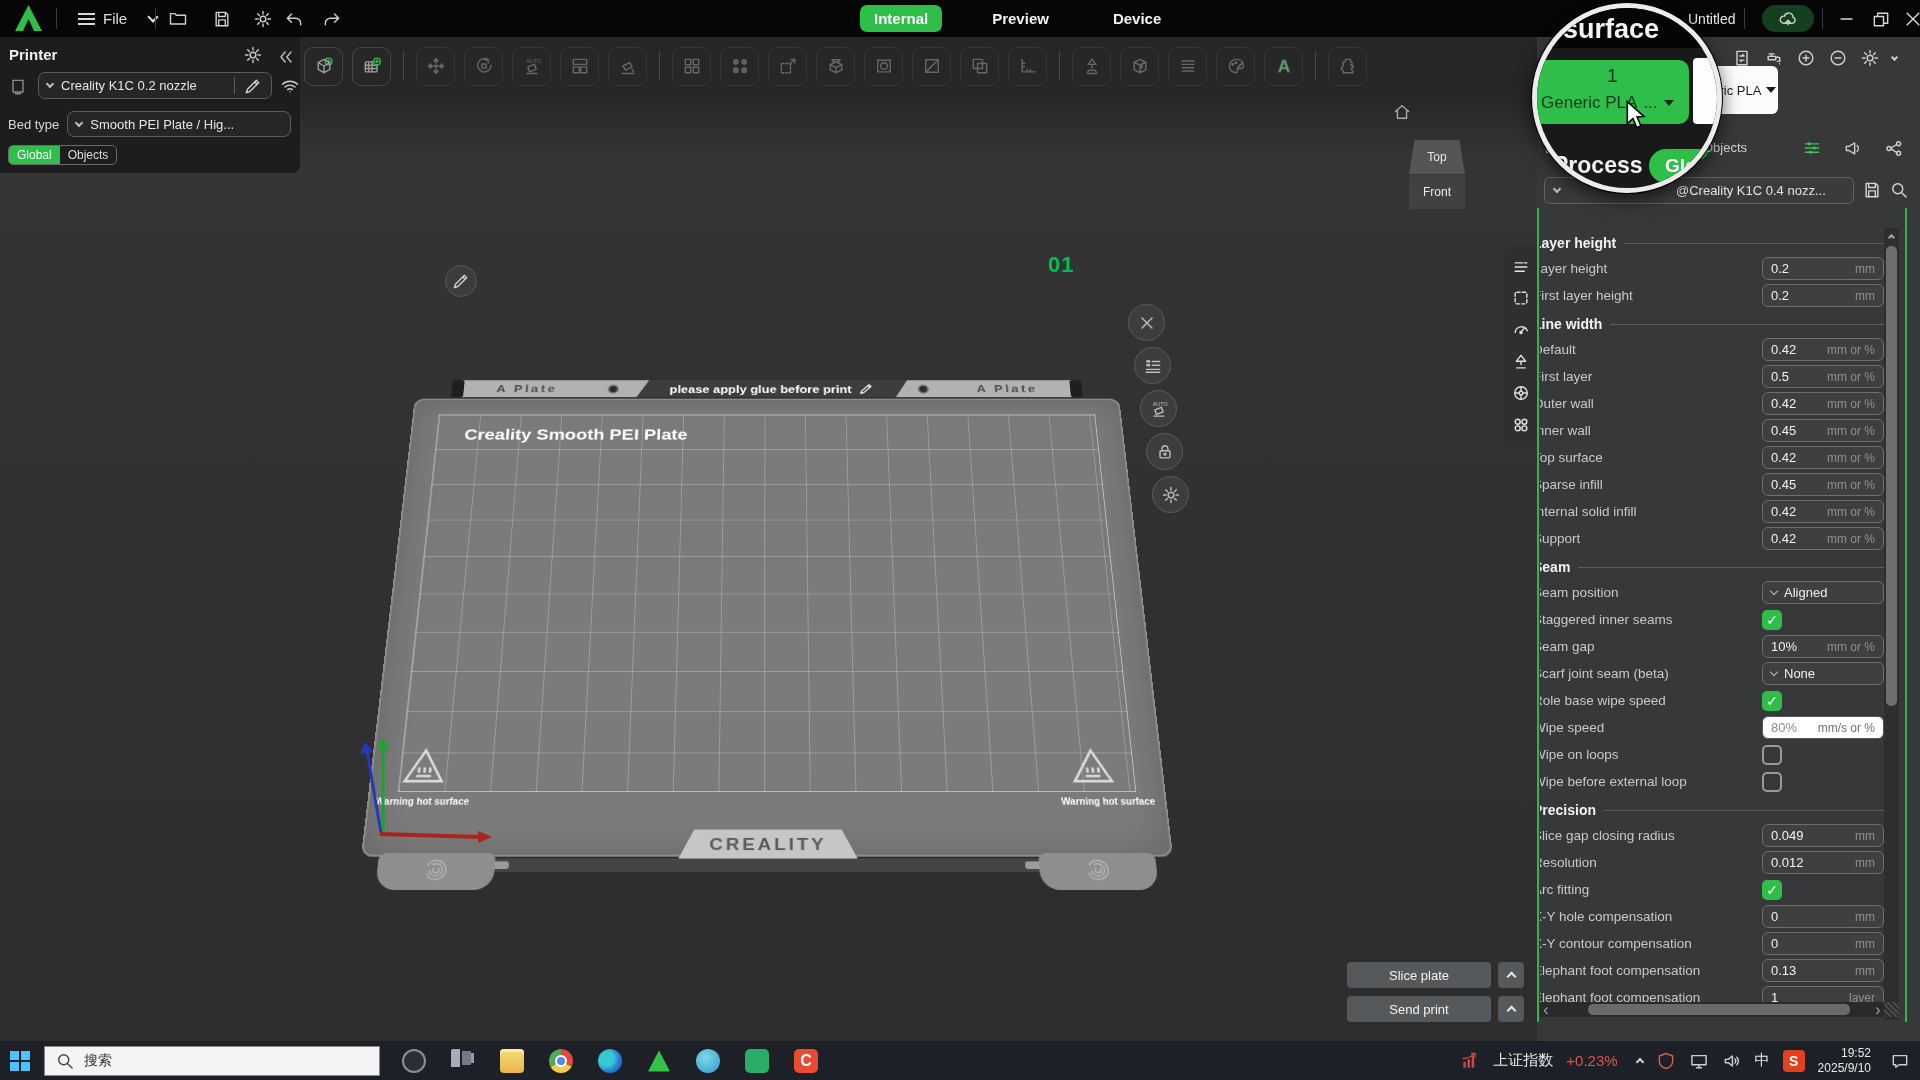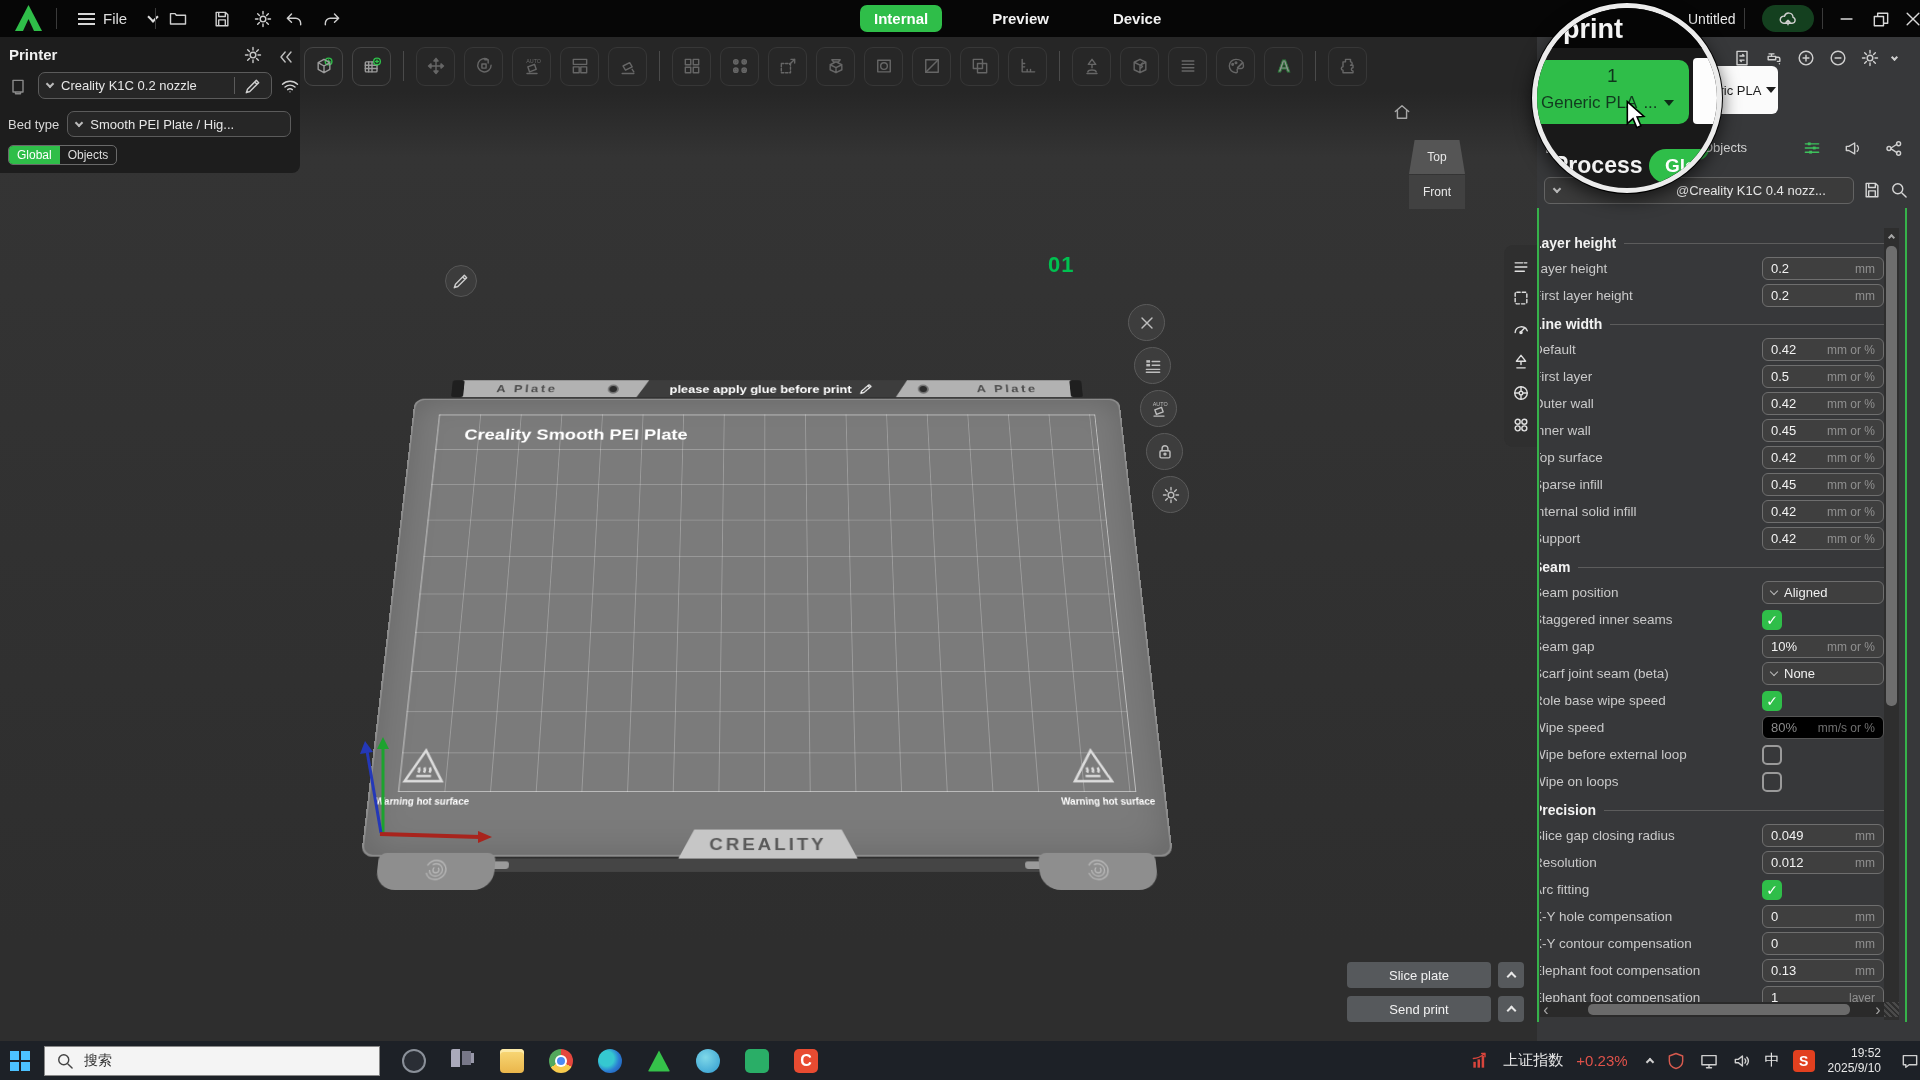--- a/index.html
+++ b/index.html
@@ -87,21 +87,21 @@
   
   #params{left:3px;top:191px;width:344px;height:774px;overflow:hidden}
   .sec-head{display:flex;align-items:center;height:24px;margin-top:3px}
   .sec-head span{font-size:14px;font-weight:bold;color:#f2f2f2;margin-left:-7px;white-space:nowrap}
   .sec-head i{flex:1;height:1px;background:#5c5c5c;margin-left:8px}
   .param-row{display:flex;align-items:center;height:27px}
   .param-label{flex:1;font-size:13.5px;color:#c9c9c9;margin-left:-7px;white-space:nowrap;overflow:hidden}
   .ctl-input{width:122px;height:23px;border:1px solid #6e6e6e;border-radius:6px;display:flex;align-items:center;padding:0 8px;background:#3f3f3f}
   .ctl-input .val{flex:1;font-size:13px;color:#f2f2f2}
   .ctl-input .unit{font-size:12px;color:#909090}
-  .ctl-input.disabled{background:#000000;border-color:#555}
+  .ctl-input.disabled{background:#ffffff;border-color:#555}
   .ctl-input.disabled .val{color:#8a8a8a}
   .ctl-input.disabled .unit{color:#707070}
   .ctl-select{width:122px;height:23px;border:1px solid #6e6e6e;border-radius:6px;display:flex;align-items:center;gap:7px;padding:0 8px;background:#3f3f3f;color:#f0f0f0;font-size:13px}
   .ctl-select .chv{width:6px;height:6px;border-width:1.5px;color:#bbb;margin-top:-3px}
   .cb{width:20px;height:20px;border-radius:5px}
   .cb.on{background:#2fbe49;color:#fff;display:flex;align-items:center;justify-content:center;font-size:14px;font-weight:bold}
   .cb.off{border:2px solid #9a9a9a;background:transparent}
   .cb-slot{width:122px}
   
   #vscroll{left:347px;top:191px;width:15px;height:792px;background:#2e2e2e;color:#a5a5a5}
@@ -121,21 +121,21 @@
   #mag-filname{position:absolute;left:12px;top:33px;font-size:17px;color:#123a1f;display:flex;align-items:center;gap:6px}
   #mag-white{position:absolute;left:156px;top:50px;width:32px;height:66px;background:#fdfdfd;border-radius:4px}
   #mag-process{position:absolute;left:16px;top:144px;font-size:23px;font-weight:bold;color:#f2f2f2}
   #mag-glob{position:absolute;left:112px;top:141px;height:34px;padding:0 16px;background:#2fbe49;border-radius:17px;color:#fff;font-size:19px;font-weight:bold;display:flex;align-items:center}
   #mag-cursor{position:absolute;left:86px;top:92px}
   
   #taskbar{left:0;top:1041px;width:1920px;height:39px;background:#1d2127;z-index:40;color:#e8e8e8}
   #tb-search{position:absolute;left:44px;top:5px;width:336px;height:30px;background:#f4f4f4;border:1px solid #888;display:flex;align-items:center;gap:9px;padding:0 10px;color:#333;font-size:14px}
   .tbar-ic{position:absolute;top:6px;width:28px;height:28px;display:flex;align-items:center;justify-content:center}
   .appdot{width:24px;height:24px;border-radius:5px}
-  #tray{position:absolute;right:0;top:0;height:39px;display:flex;align-items:center;gap:13px;font-size:14px}
+  #tray{position:absolute;right:0;top:0;height:39px;display:flex;align-items:center;gap:13px;padding-right:10px;font-size:14px}
   #clock{text-align:right;font-size:12px;line-height:15px}
   .win-logo{display:grid;grid-template-columns:9px 9px;grid-template-rows:9px 9px;gap:2px}
   .win-logo i{background:#4cc2ff}
 </style>
 </head>
 <body>
 
 <div id="stage">
 
   <div class="abs" id="titlebar">
@@ -760,27 +760,27 @@
           </div>
         </div>
         <div class="param-row">
           <div class="param-label">Wipe speed</div>
           <div class="ctl-input disabled">
             <span class="val">80%</span>
             <span class="unit">mm/s or %</span>
           </div>
         </div>
         <div class="param-row">
-          <div class="param-label">Wipe before external loop</div>
+          <div class="param-label">Wipe on loops</div>
           <div class="cb-slot">
             <div class="cb off"></div>
           </div>
         </div>
         <div class="param-row">
-          <div class="param-label">Wipe on loops</div>
+          <div class="param-label">Wipe before external loop</div>
           <div class="cb-slot">
             <div class="cb off"></div>
           </div>
         </div>
         <div class="sec-head">
           <span>Precision</span>
           <i></i>
         </div>
         <div class="param-row">
           <div class="param-label">Slice gap closing radius</div>
@@ -846,21 +846,21 @@
       <div id="hthumb"></div>
       <span class="scroll-arrow" style="left:auto;right:0;height:15px;width:12px">›</span>
     </div>
     <div class="abs" id="grip"></div>
   </div>
   <div class="greenline" style="left:1537px;top:208px;height:814px"></div>
   <div class="greenline" style="left:1905px;top:208px;height:814px"></div>
 
   <div class="abs" id="mag">
     <div id="mag-black"></div>
-    <div id="mag-heading">print</div>
+    <div id="mag-heading">surface</div>
     <div id="mag-filbtn">
       <span id="mag-slot">1</span>
       <span id="mag-filname">
         <span>Generic PLA</span>
           <span>...</span>
         <span class="tri-down" style="color:#0d2d17"></span>
       </span>
     </div>
     <div id="mag-white"></div>
     <div id="mag-process">Process</div>

